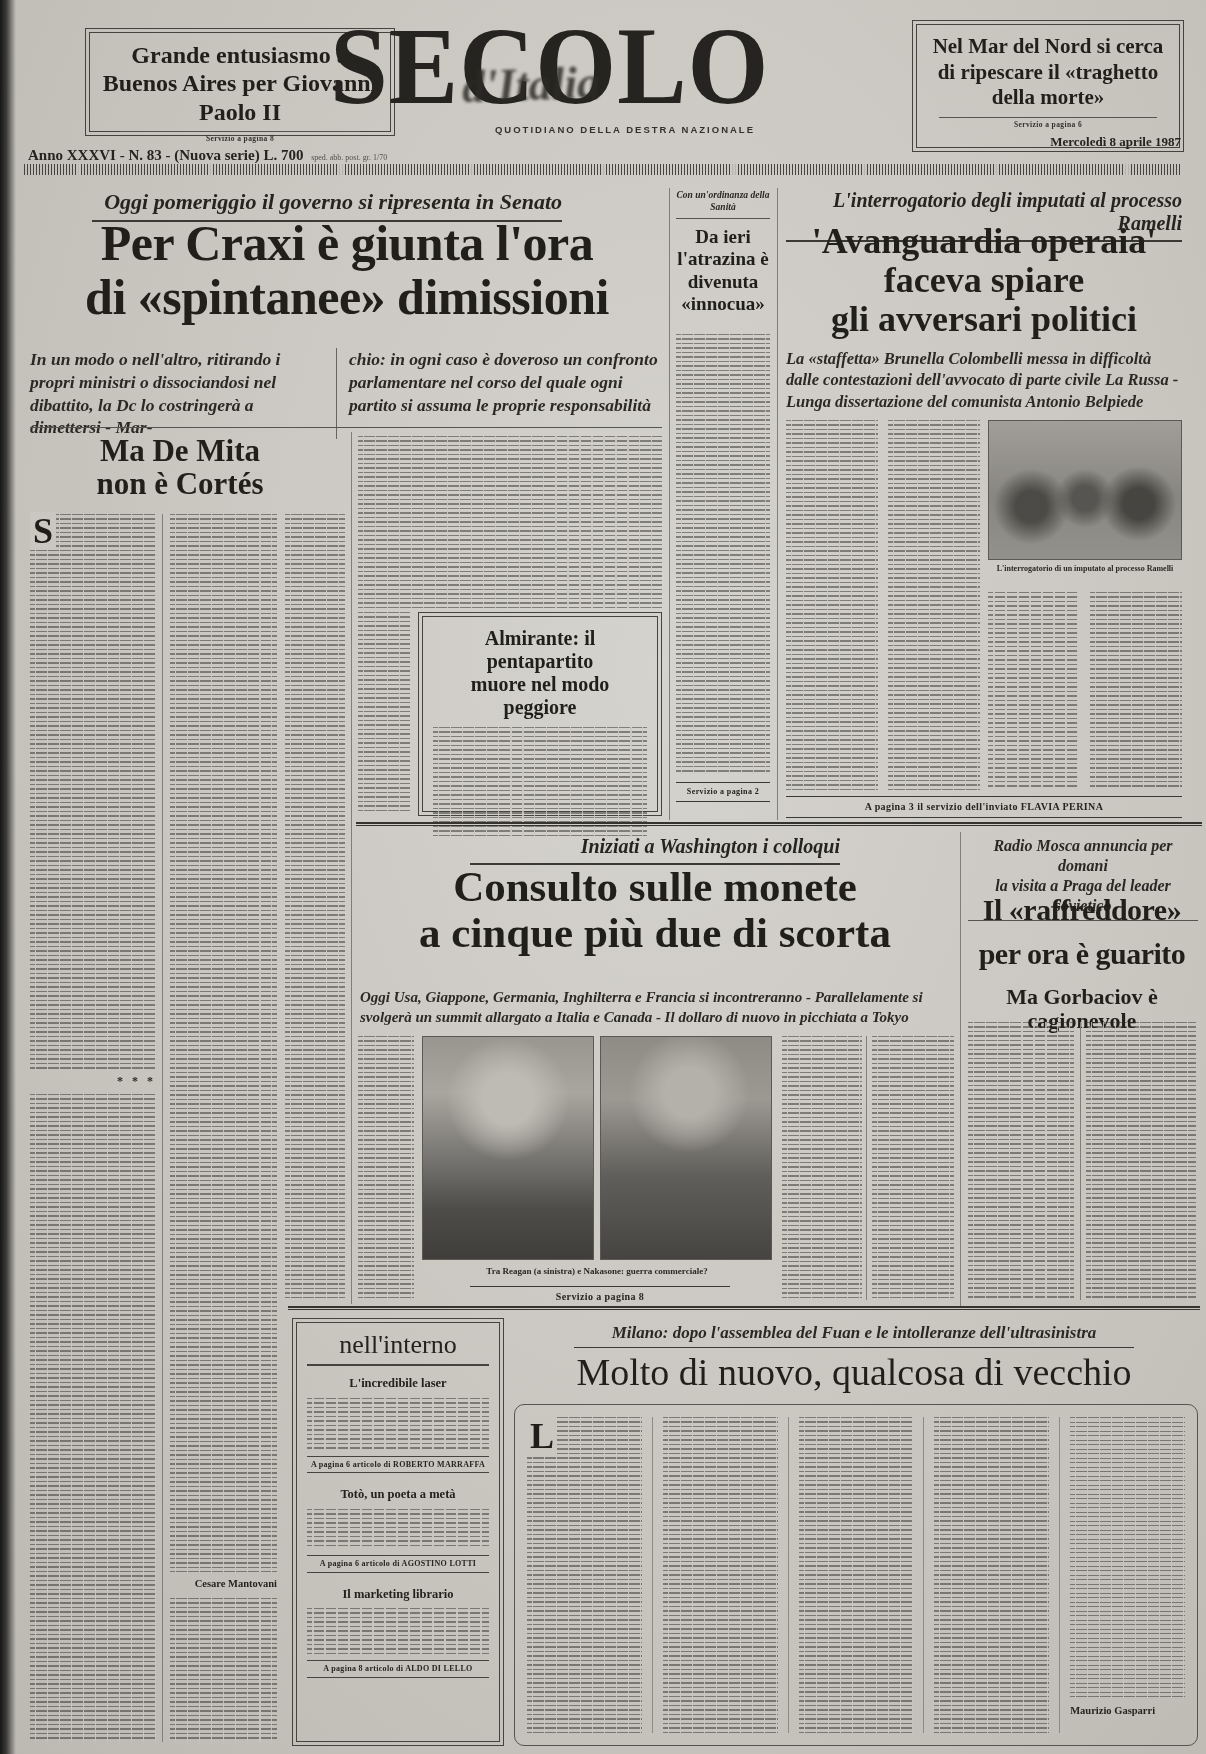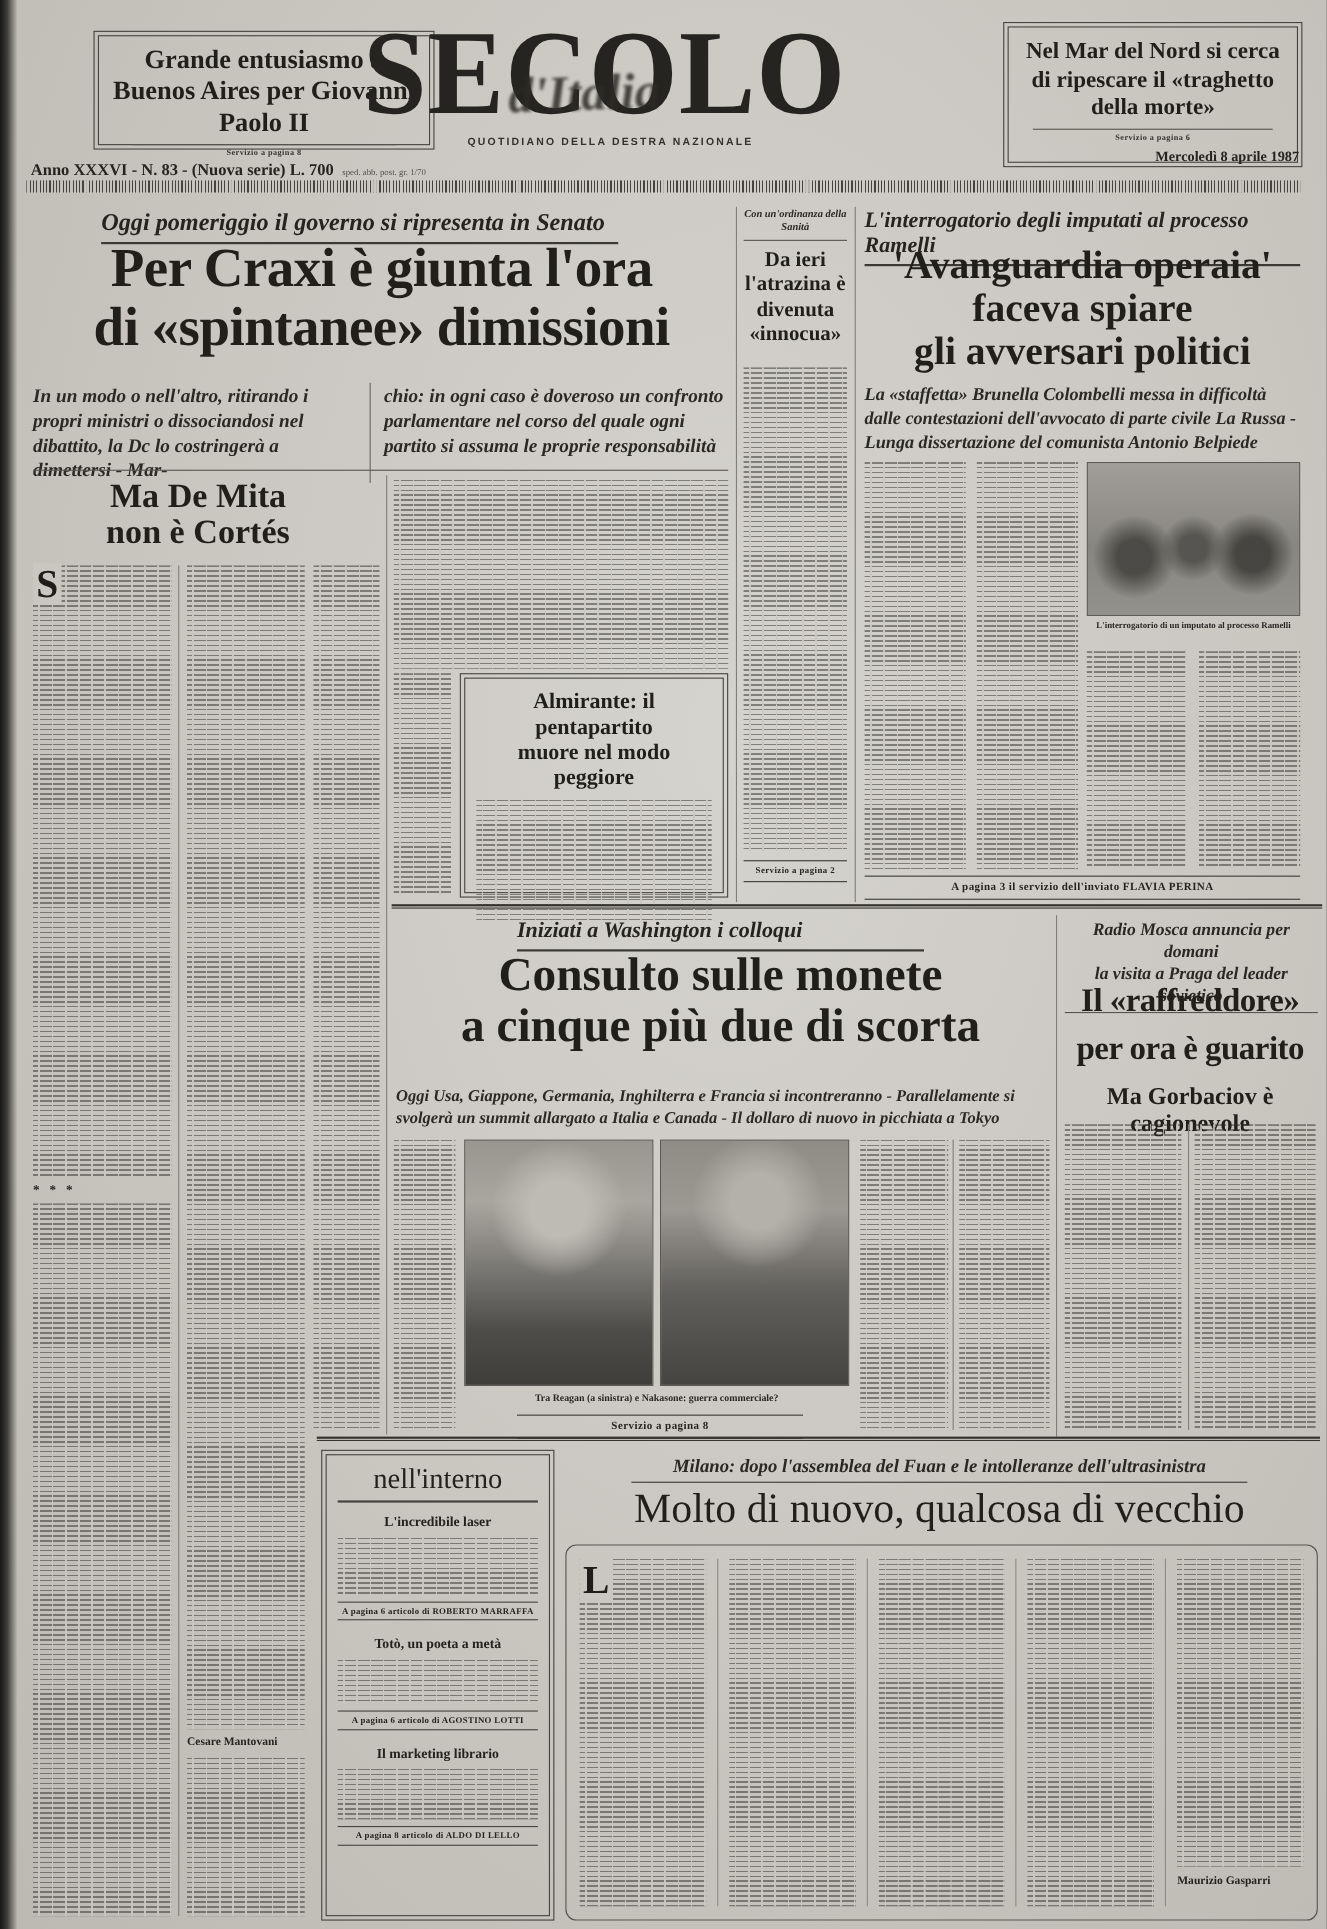--- a/index.html
+++ b/index.html
@@ -1,22 +1,22 @@
 <!DOCTYPE html>
 <html><head>
 <meta charset="utf-8">
 <style>
   html,body{margin:0;padding:0;background:#8f8e8a;}
   .page{position:relative;width:1206px;height:1754px;margin:0 auto;overflow:hidden;
         background:radial-gradient(ellipse at 55% 38%, #d5d3cd 0%, #cac7c1 52%, #bcb9b3 100%);
         font-family:"Liberation Serif","DejaVu Serif",serif;color:#2a2824;}
   .abs{position:absolute;box-sizing:border-box;}
-  .ctr{text-align:left;}
+  .ctr{text-align:right;}
   .serifb{font-family:"Liberation Serif","DejaVu Serif",serif;font-weight:700;}
-  .kicker{font-family:"Liberation Serif",serif;font-style:italic;font-weight:700;text-align:left;
+  .kicker{font-family:"Liberation Serif",serif;font-style:italic;font-weight:700;text-align:right;
           border-bottom:2px solid #3b3934;padding-bottom:5px;color:#26241f;}
   .headline{font-family:"Liberation Serif",serif;font-weight:700;color:#211f1a;text-align:center;line-height:1.08;}
   .deck{font-family:"Liberation Serif",serif;font-style:italic;font-weight:700;line-height:1.3;color:#2b2923;}
   .svc{font:700 7.5px/1.3 "Liberation Serif",serif;text-align:center;letter-spacing:.4px;color:#34322c;}
   .gk-sm{opacity:.85;background-image:
       repeating-linear-gradient(90deg, rgba(202,199,193,0) 0 5px, rgba(202,199,193,.95) 5px 6.5px, rgba(202,199,193,0) 6.5px 12px),
       repeating-linear-gradient(180deg, rgba(44,42,37,.58) 0 1.4px, rgba(44,42,37,0) 1.4px 4.5px);}
   .vline{width:1px;background:#807e78;}
   .hline{height:1px;background:#56544e;}
   .heavy{height:4px;border-top:2px solid #35332d;border-bottom:1px solid #35332d;}

